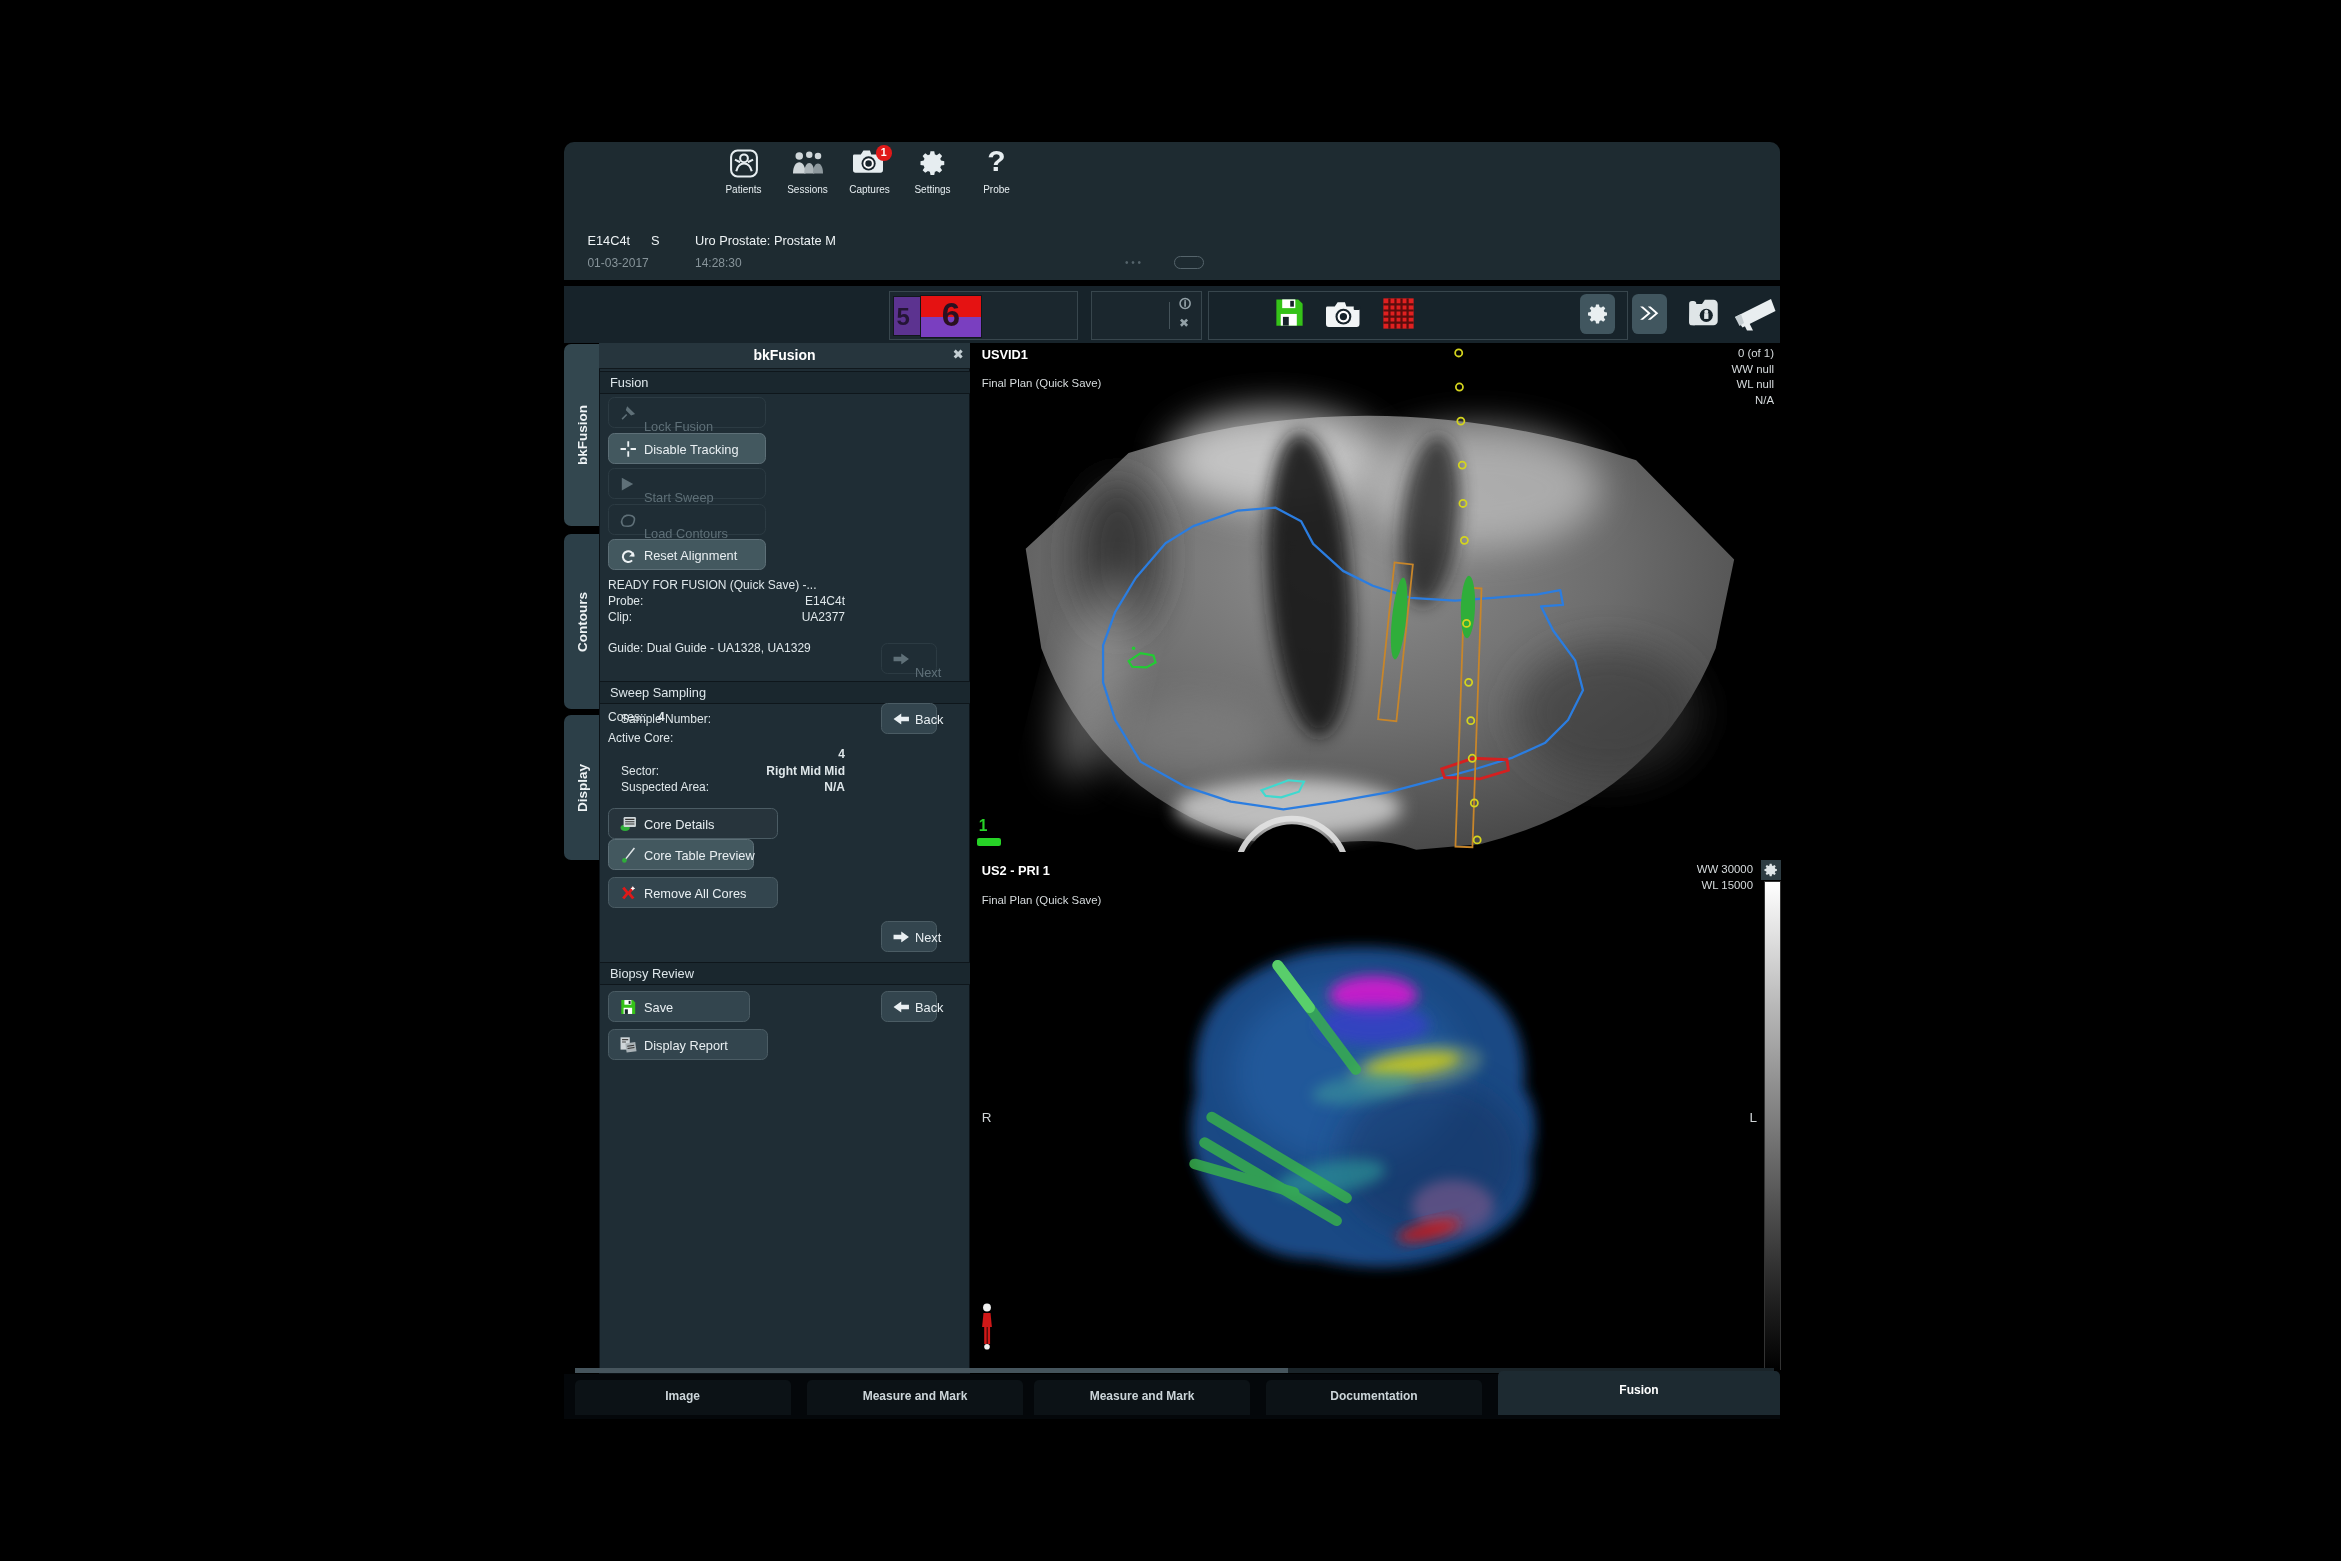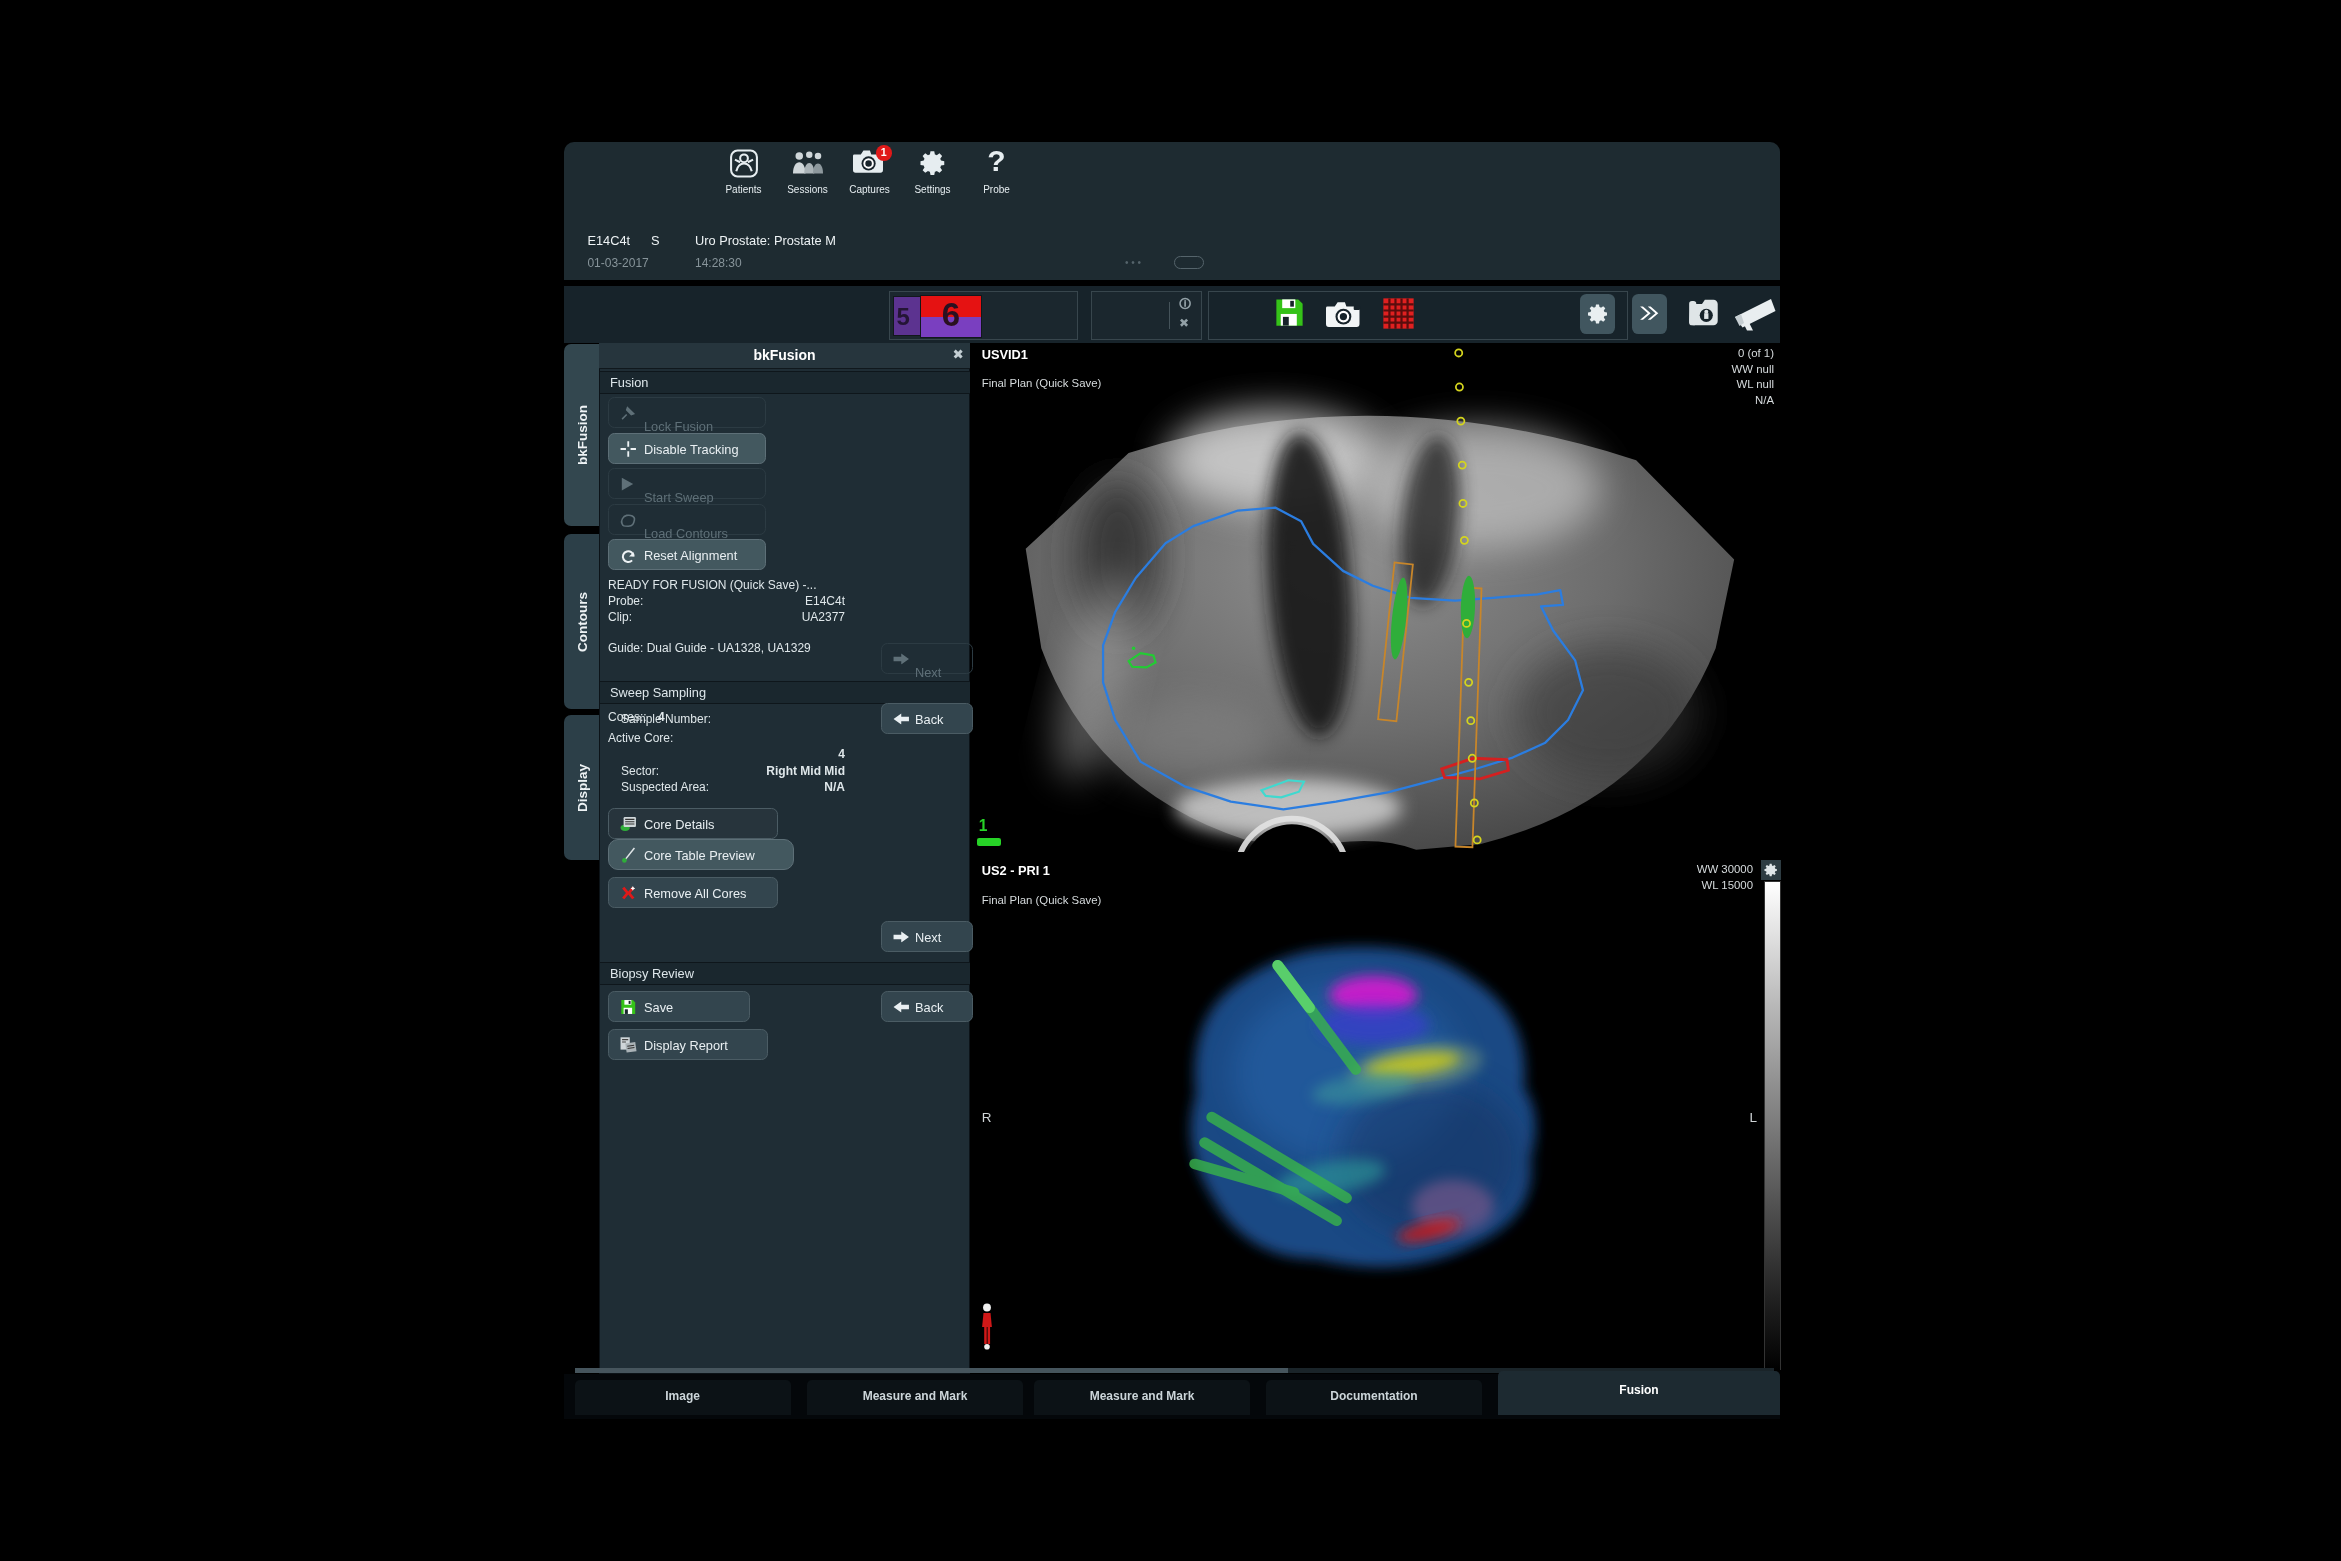--- a/index.html
+++ b/index.html
@@ -48,21 +48,21 @@
   .panel-close{position:absolute;left:385px;top:204px;width:18.5px;height:18.5px;color:#c3ced3;font-size:13.5px;text-align:center;cursor:pointer;}
   .sec-head{position:absolute;left:36px;width:370px;height:21px;background:#1a272e;border-bottom:0.7px solid #0e161b;border-top:0.7px solid #0e161b;}
   .sec-head span{position:absolute;left:10px;top:2.8px;font-size:12.8px;color:#dde6ea;}
   .pbtn{position:absolute;height:31px;border-radius:6.4px;box-sizing:border-box;cursor:pointer;
         background:#33454e;border:0.7px solid #4b5c64;}
   .pbtn .lbl{position:absolute;left:35px;top:7.8px;font-size:12.8px;color:#e9eff2;white-space:nowrap;}
   .pbtn svg,.pbtn .ic{position:absolute;left:10px;top:50%;transform:translateY(-50%);}
   .pbtn.hl{background:#43585f;border-color:#5d6f77;}
   .pbtn.dis{background:transparent;border:0.7px solid #2c3b43;cursor:default;}
   .pbtn.dis .lbl{color:#5f7078;margin-top:13px;}
-  .pbtn.nav{width:92px;}
+  .pbtn.nav{width:56px;}
   .pbtn.nav .lbl{left:33px;}
   .ptext{position:absolute;font-size:12px;color:#dfe7ea;white-space:nowrap;}
   .pval{position:absolute;font-size:12px;color:#dfe7ea;text-align:right;width:114px;}
   .pval.b{font-weight:bold;}
 
   
   .view{position:absolute;background:#000;overflow:hidden;}
   .ov{position:absolute;font-size:11.4px;color:#d6dbdd;white-space:nowrap;}
   .ov.b{font-weight:bold;font-size:12.8px;color:#fff;}
   .ov.r{text-align:right;}
@@ -319,21 +319,21 @@
 
     <div class="pbtn" style="left:44px;top:659px;width:170px;background:#27343c;margin-top:7px;">
       <svg class="ic" width="18.5" height="17" viewBox="0 0 24 22">
         <ellipse cx="8" cy="16" rx="6" ry="4" fill="#2fae3a"></ellipse>
         <rect x="6" y="2" width="16" height="13" rx="1.5" fill="#cfd6d9"></rect>
         <path d="M8 5h12M8 8h12M8 11h12" stroke="#333" stroke-width="1.4"></path>
       </svg>
       <span class="lbl">Core Details</span>
     </div>
 
-    <div class="pbtn hl" style="left:44px;top:697px;width:186px;border-radius:10px;">
+    <div class="pbtn hl" style="left:44px;top:697px;width:146px;">
       <svg class="ic" width="18.5" height="18.5" viewBox="0 0 24 24">
         <path d="M8 18L20 3" stroke="#dfe5e7" stroke-width="2"></path>
         <circle cx="7" cy="19" r="3" fill="#2fae3a"></circle>
       </svg>
       <span class="lbl">Core Table Preview</span>
     </div>
 
     <div class="pbtn" style="left:44px;top:735px;width:170px;">
       <svg class="ic" width="18.5" height="18.5" viewBox="0 0 24 24">
         <path d="M4 6l5 6-5 6 3 2 5-6 5 6 3-2-5-6 5-6-3-2-5 6-5-6z" fill="#e01919"></path>

